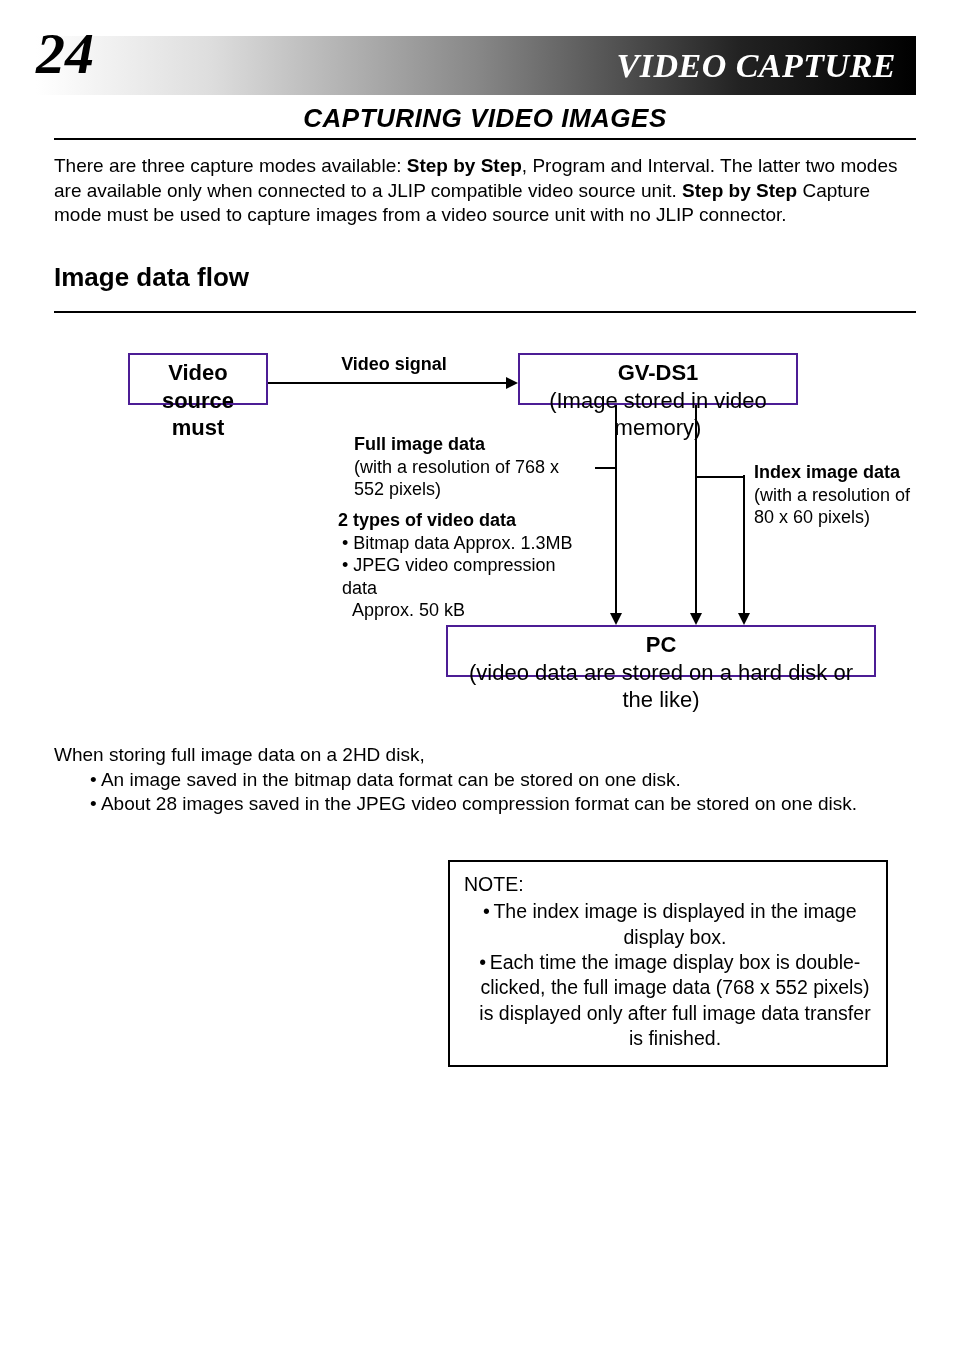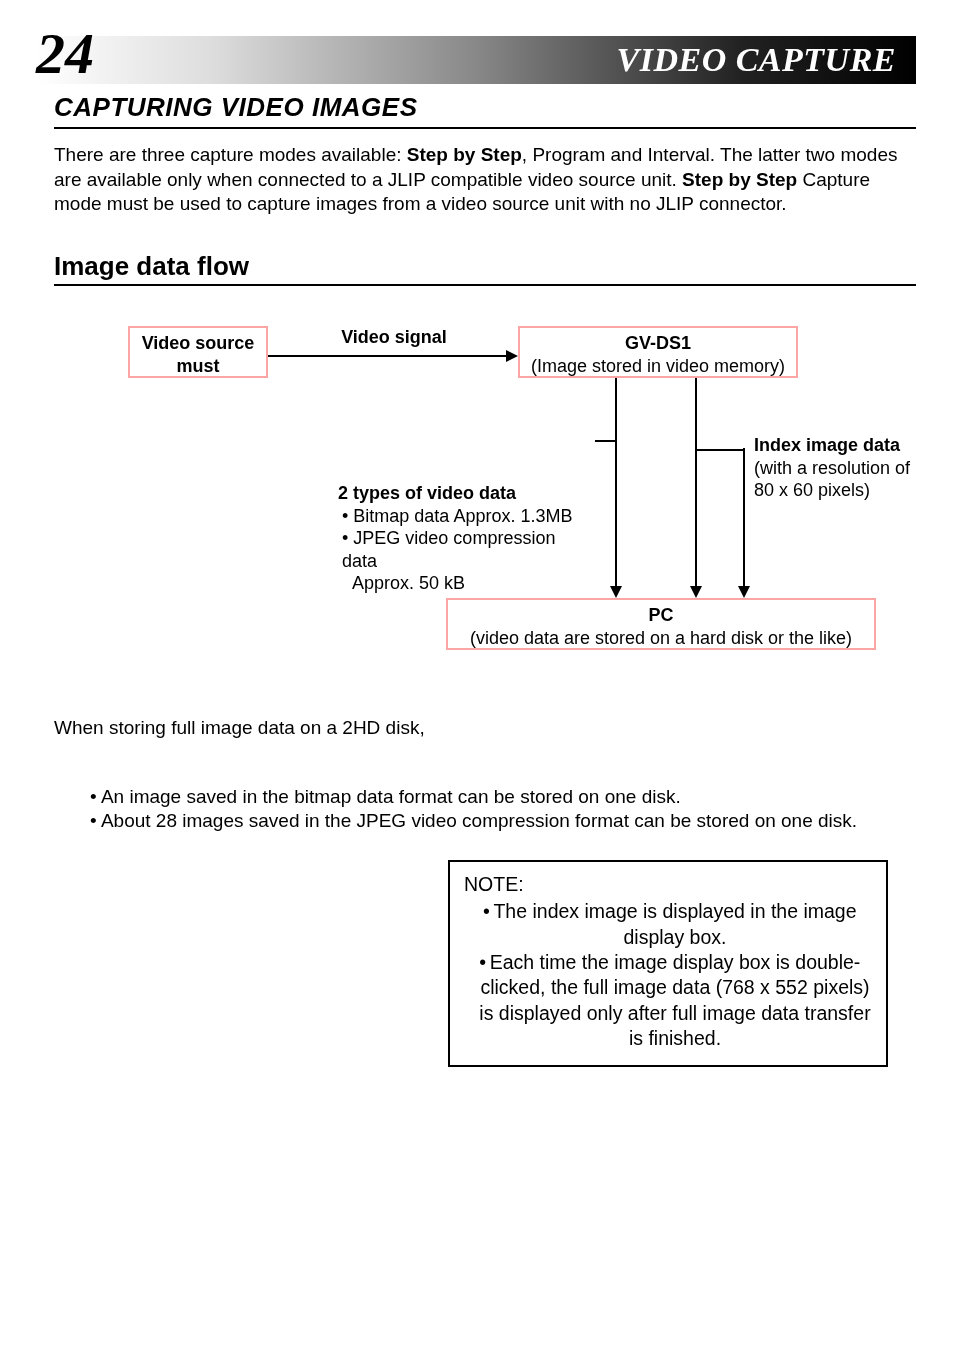--- a/index.html
+++ b/index.html
@@ -6,21 +6,21 @@
   body {
     width: 954px;
     height: 1355px;
     font-family: "Optima", "Candara", "Segoe UI", sans-serif;
     color: #000;
     background: #fff;
     position: relative;
   }
   .header {
     position: relative;
-    height: 48px;
+    height: 59px;
     margin: 36px 38px 0 36px;
     background: linear-gradient(to right, #fff 0%, #ddd 20%, #888 50%, #222 80%, #000 100%);
     display: flex;
     align-items: center;
   }
   .page-num {
     position: absolute;
     left: 0;
     top: -16px;
     font-family: "Georgia", serif;
@@ -43,46 +43,47 @@
     margin: 8px 38px 0 54px;
     border-bottom: 2px solid #000;
     padding-bottom: 4px;
   }
   .subheader h2 {
     font-family: "Arial Black", "Arial", sans-serif;
     font-style: italic;
     font-weight: 900;
     font-size: 26px;
     letter-spacing: 0.5px;
+    text-align: center;
   }
   .bodytext {
     margin: 14px 38px 0 54px;
     font-size: 19px;
     line-height: 1.3;
   }
   .section-title {
     margin: 34px 38px 0 54px;
     border-bottom: 2px solid #000;
-    padding-bottom: 2px;
+    padding-bottom: 18px;
     font-family: "Arial Narrow", "Arial", sans-serif;
     font-weight: bold;
     font-size: 26px;
   }
 
   .diagram {
     position: relative;
     margin: 40px 38px 0 54px;
     height: 330px;
   }
   .box {
     position: absolute;
-    border: 2px solid #fca5a5;
+    border: 2px solid #4c1d95;
     background: #fff;
     text-align: center;
-    font-size: 18px;
+    font-size: 22px;
     line-height: 1.25;
     padding: 4px 6px;
   }
   .label {
     position: absolute;
     font-size: 18px;
     line-height: 1.25;
   }
   .bold { font-weight: bold; }
   svg.connector { position: absolute; overflow: visible; }
@@ -102,21 +103,21 @@
     display: inline-block;
     width: 14px;
     text-indent: 0;
   }
 
   .storage {
     margin: 60px 38px 0 54px;
     font-size: 19px;
     line-height: 1.3;
   }
-  .indent-list { margin-left: 36px; margin-top: 44px; }
+  .indent-list { margin-left: 36px; }
   .indent-list div::before { content: "• "; }
 </style>
 </head>
 <body>
 
 <div class="header">
   <div class="page-num">24</div>
   <div class="header-title">VIDEO CAPTURE</div>
 </div>
 
@@ -159,20 +160,24 @@
   </svg>
 
   <svg class="connector" style="left:642px; top:122px;" width="48" height="4">
     <line x1="0" y1="2" x2="48" y2="2" stroke="#000" stroke-width="2"></line>
   </svg>
   <svg class="connector" style="left:688px; top:122px;" width="4" height="150">
     <line x1="2" y1="0" x2="2" y2="138" stroke="#000" stroke-width="2"></line>
     <polygon points="-4,138 2,150 8,138" fill="#000"></polygon>
   </svg>
 
+  <div class="label" style="left:300px; top:80px; width:240px;">
+    <div class="bold">Full image data</div>
+    <div>(with a resolution of 768 x 552 pixels)</div>
+  </div>
 
   <svg class="connector" style="left:541px; top:86px;" width="20" height="58">
     <line x1="0" y1="29" x2="20" y2="29" stroke="#000" stroke-width="2"></line>
   </svg>
 
   <div class="label" style="left:284px; top:156px; width:240px;">
     <div class="bold">2 types of video data</div>
     <div style="padding-left:4px;"><span>•</span> <span>Bitmap data  Approx. 1.3MB</span></div>
     <div style="padding-left:4px;"><span>•</span> <span>JPEG video compression data</span></div>
     <div style="padding-left:14px;">Approx. 50 kB</div>

